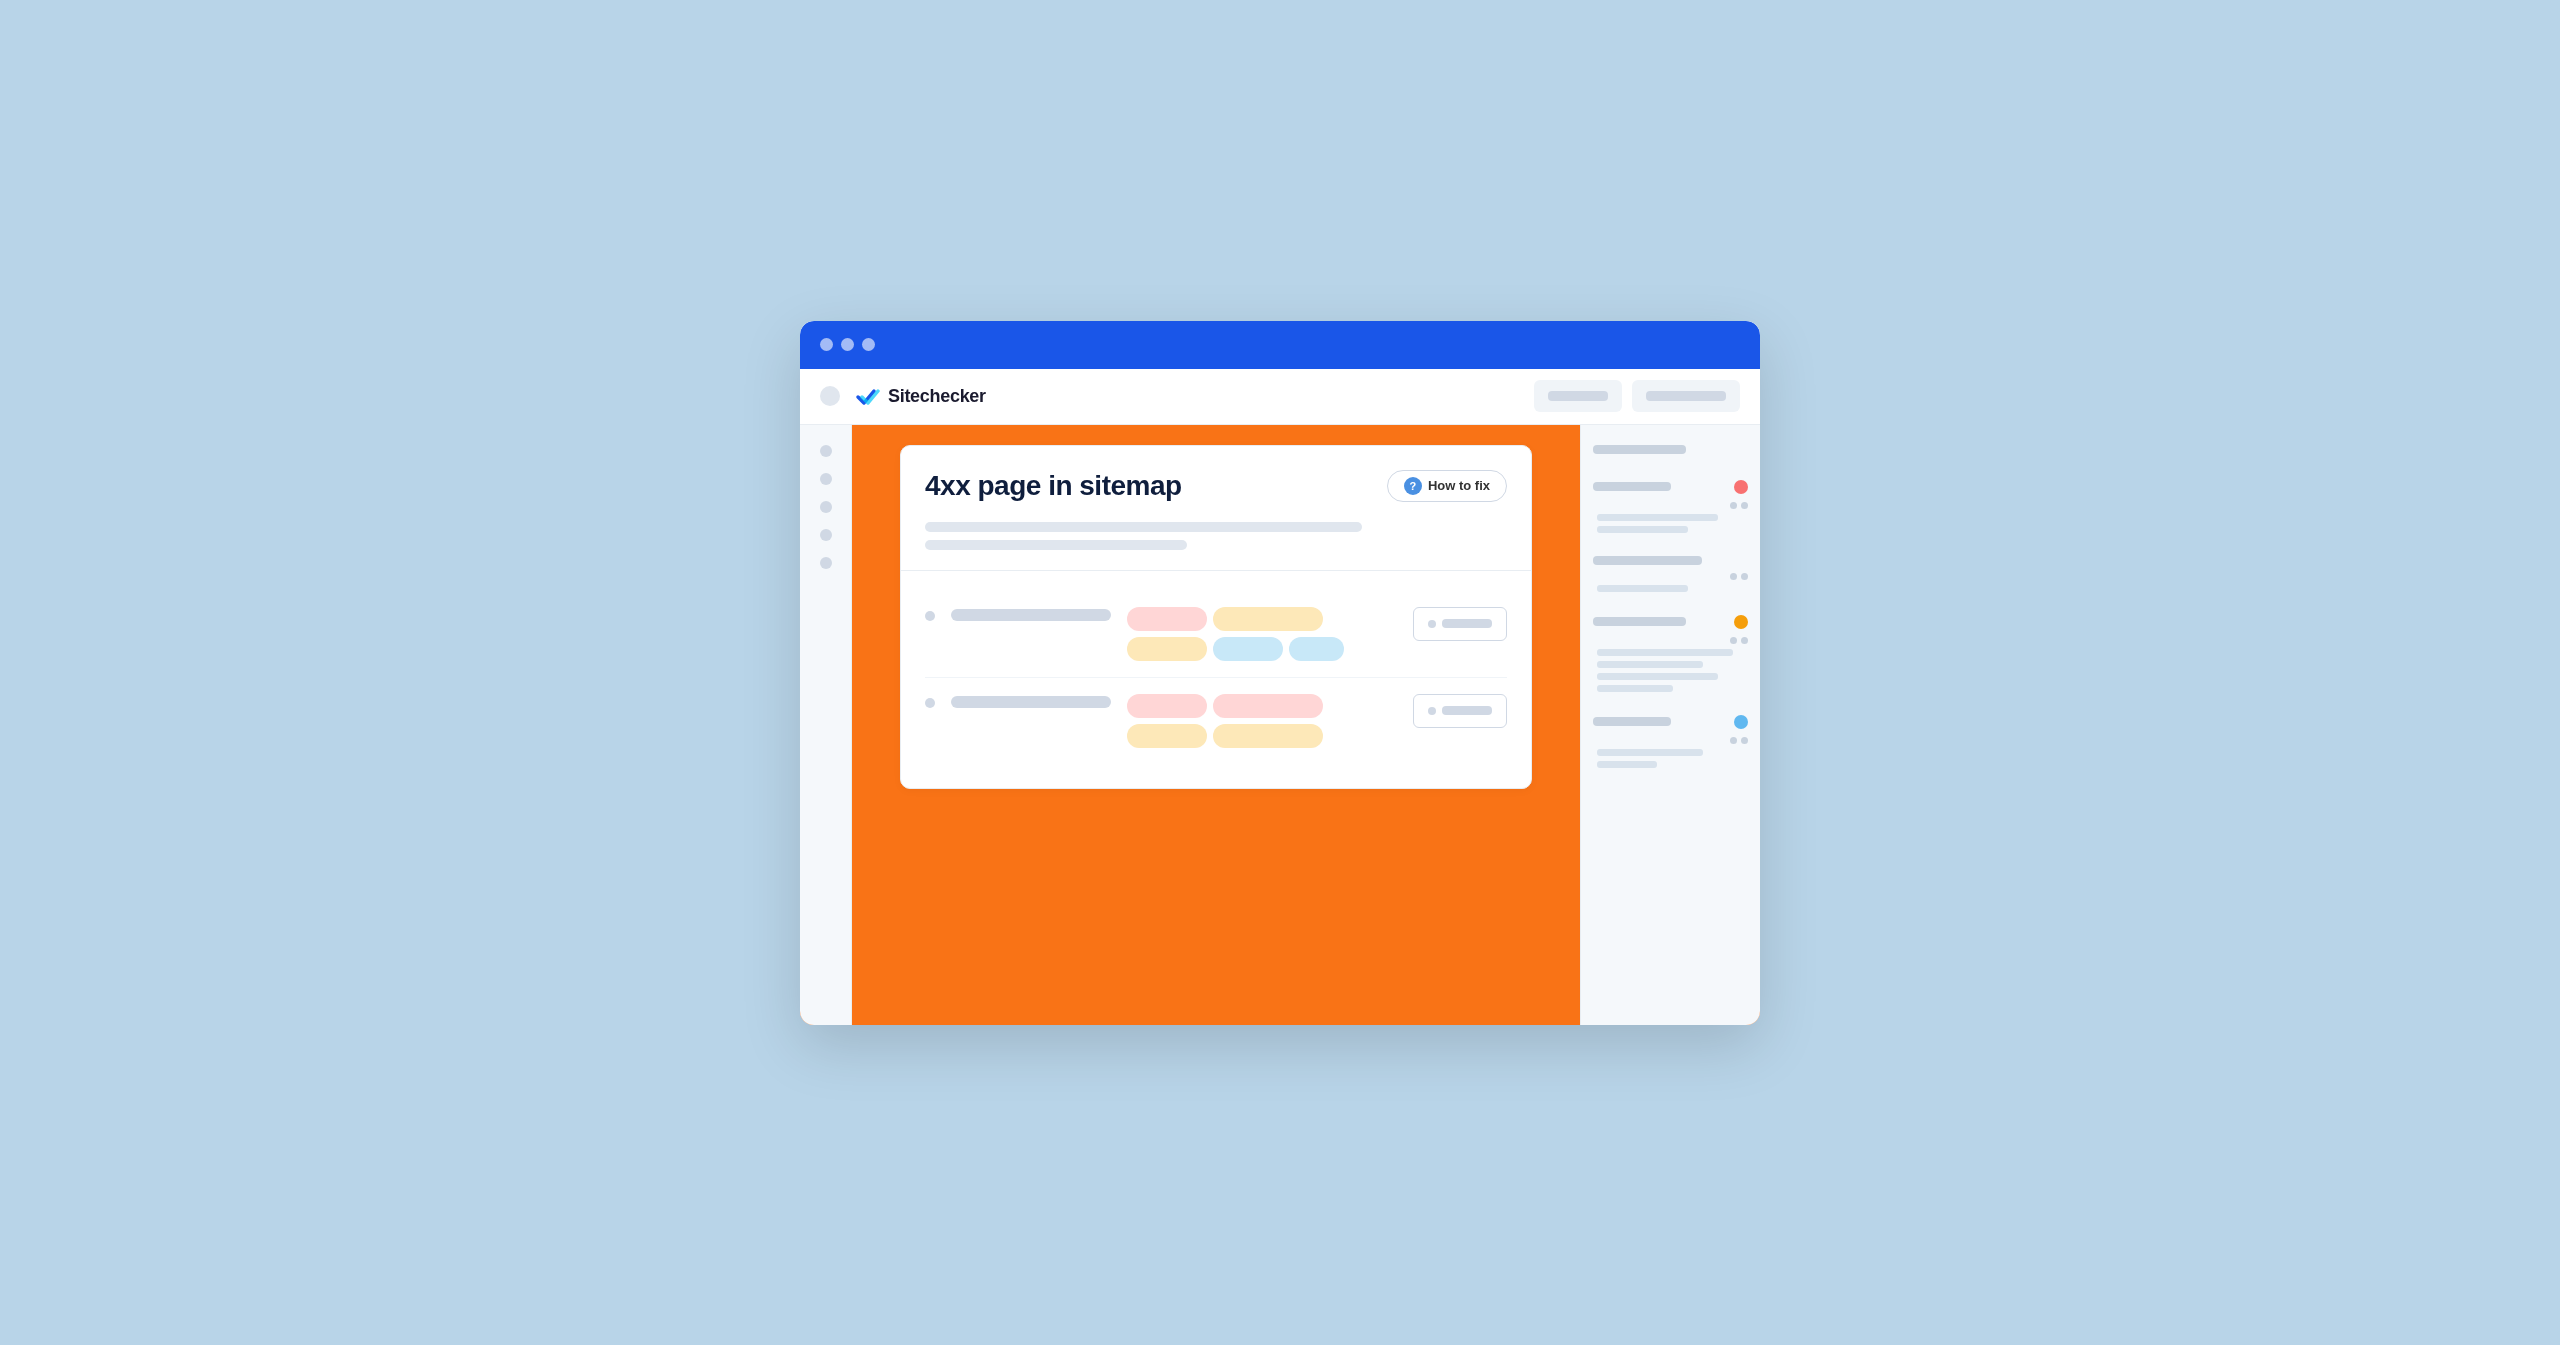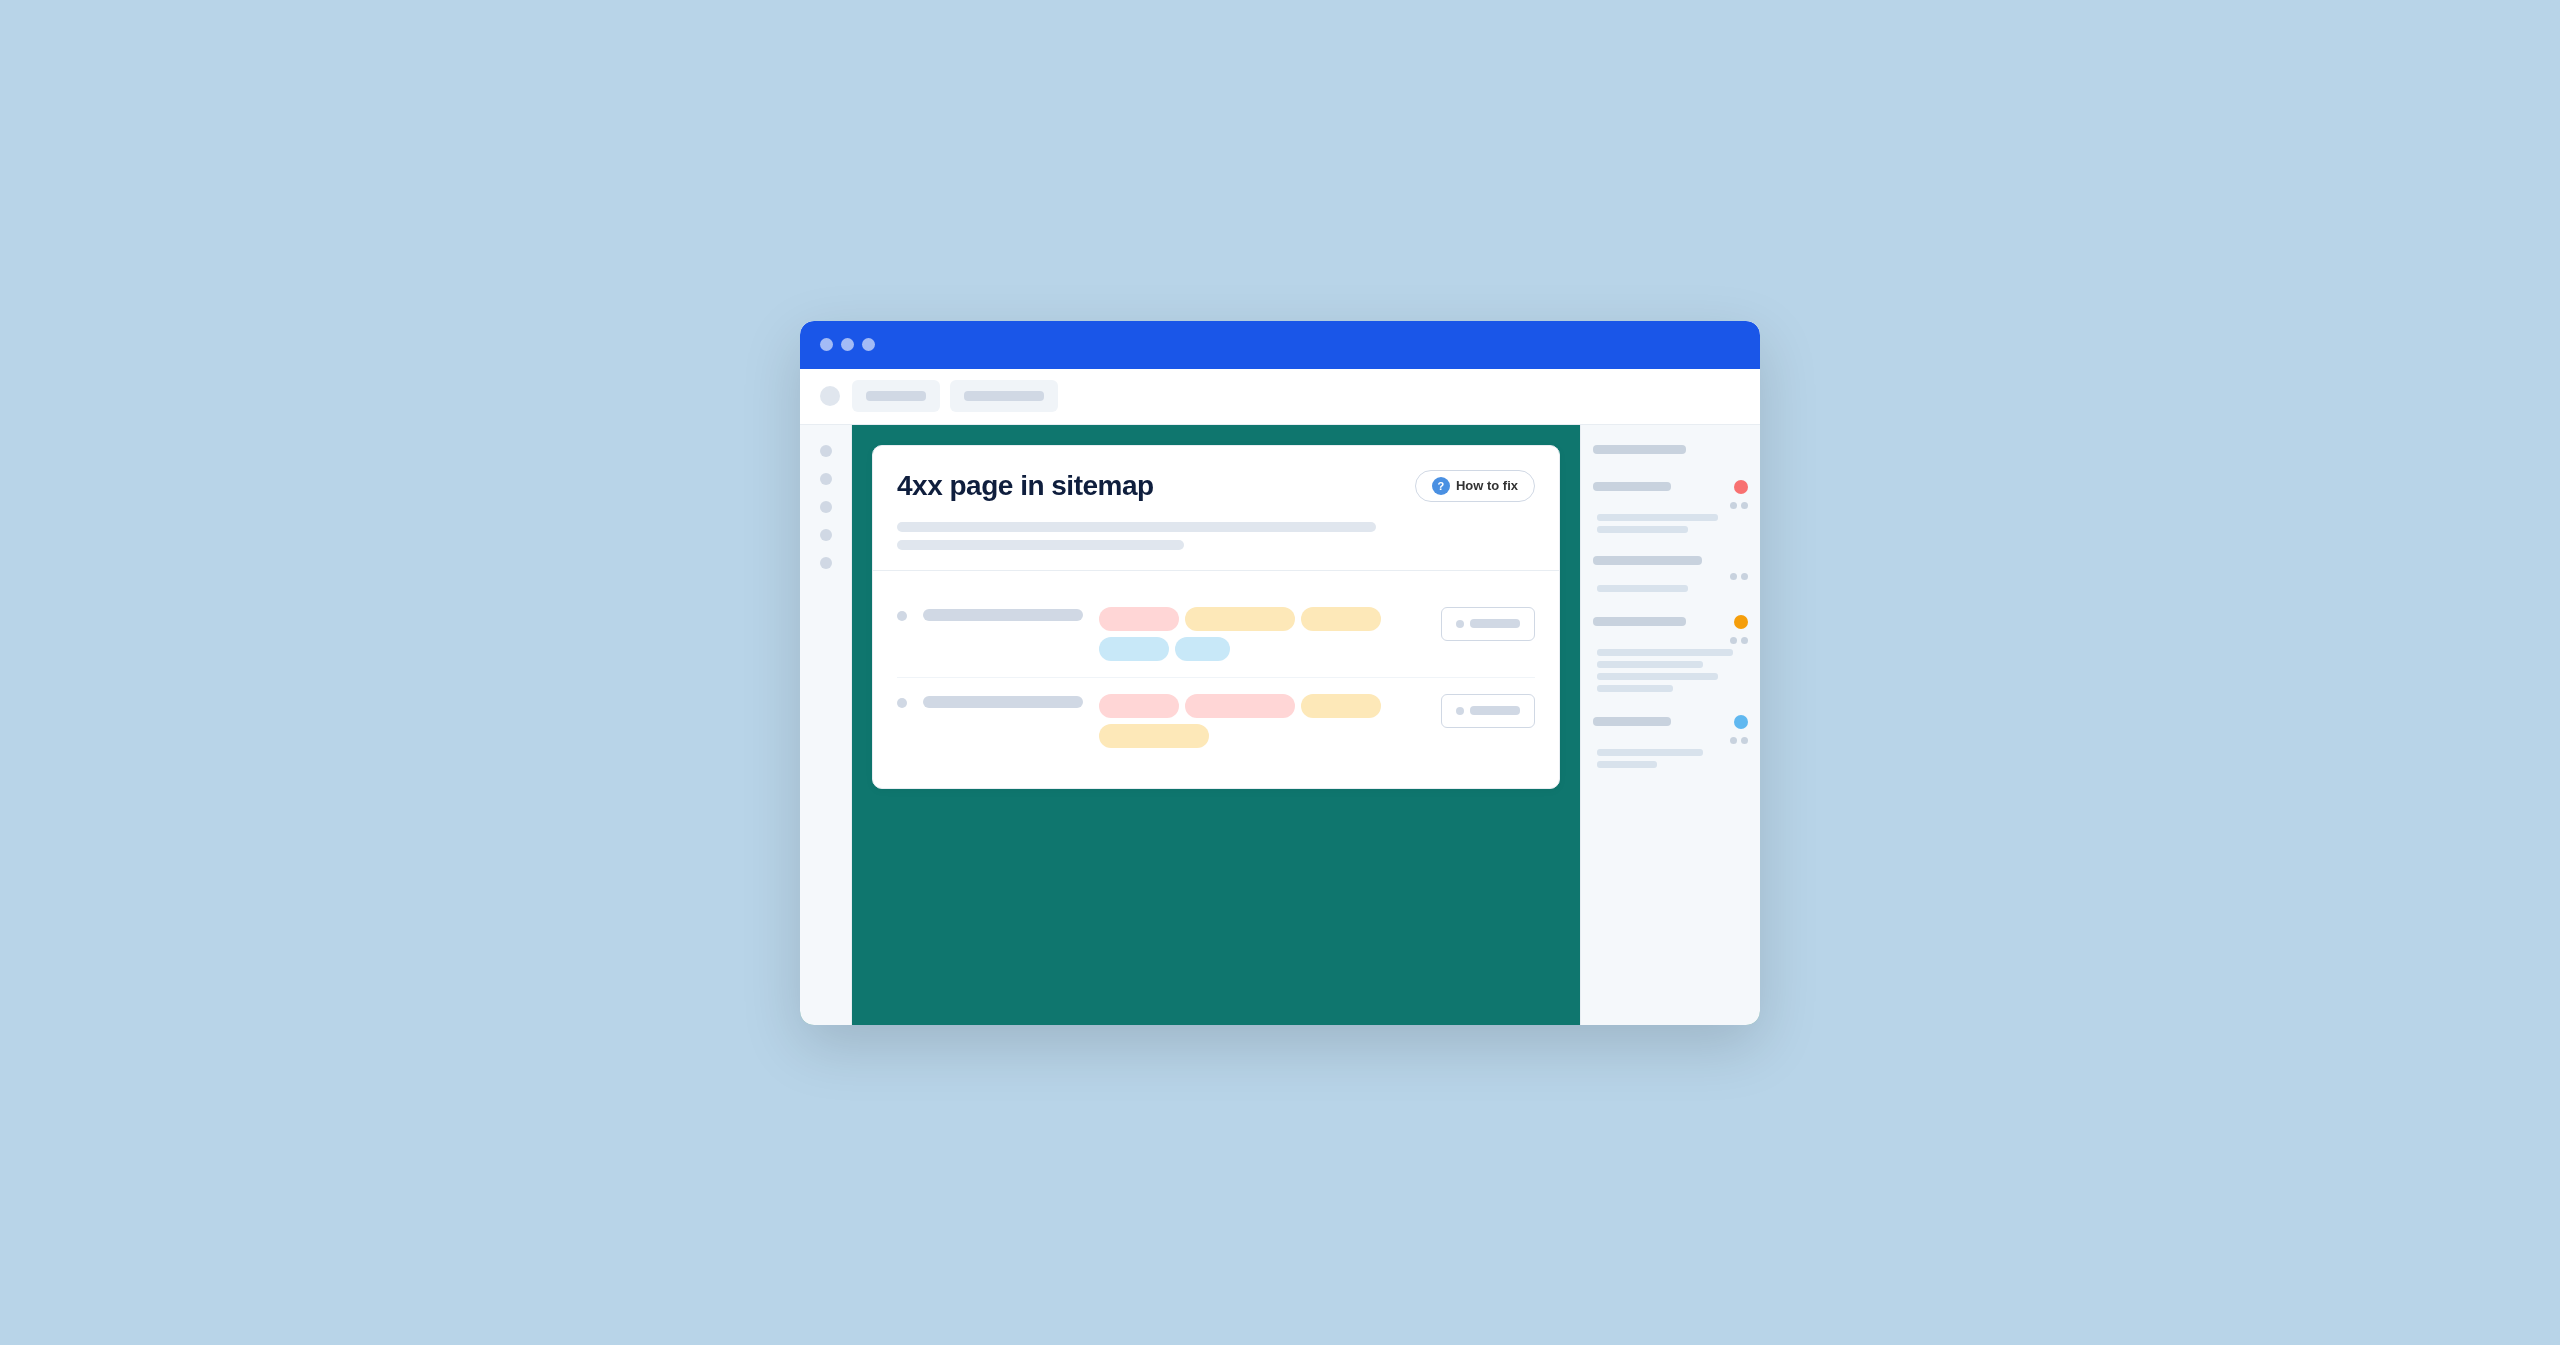--- a/index.html
+++ b/index.html
@@ -101,22 +101,23 @@
       height: 10px;
       border-radius: 4px;
       background: #d0d8e4;
     }
 
     .toolbar-btn-bar.w60 { width: 60px; }
     .toolbar-btn-bar.w80 { width: 80px; }
 
     .browser-body {
       display: flex;
-      background: #0f766e;
+      background: #f97316;
       min-height: 600px;
+      gap: 28px;
     }
 
     
     .sidebar {
       width: 52px;
       background: #f5f8fb;
       padding: 20px 0;
       display: flex;
       flex-direction: column;
       align-items: center;
@@ -368,20 +369,28 @@
   <div class="browser-titlebar">
     <div class="traffic-lights">
       <div class="traffic-light"></div>
       <div class="traffic-light"></div>
       <div class="traffic-light"></div>
     </div>
   </div>
 
   <div class="browser-toolbar">
     <div class="browser-circle-icon"></div>
+    <div class="logo-area">
+
+      <svg class="logo-checkmark" viewBox="0 0 28 28" fill="none">
+        <path d="M6 15 L12 21 L22 9" stroke="#1a56e8" stroke-width="3.5" stroke-linecap="round" stroke-linejoin="round"></path>
+        <path d="M10 15 L16 21 L26 9" stroke="#00c8f8" stroke-width="3.5" stroke-linecap="round" stroke-linejoin="round" opacity="0.7"></path>
+      </svg>
+      <span class="logo-text">Sitechecker</span>
+    </div>
     <div class="toolbar-buttons">
       <div class="toolbar-btn">
         <div class="toolbar-btn-bar w60"></div>
       </div>
       <div class="toolbar-btn">
         <div class="toolbar-btn-bar w80"></div>
       </div>
     </div>
   </div>
 

